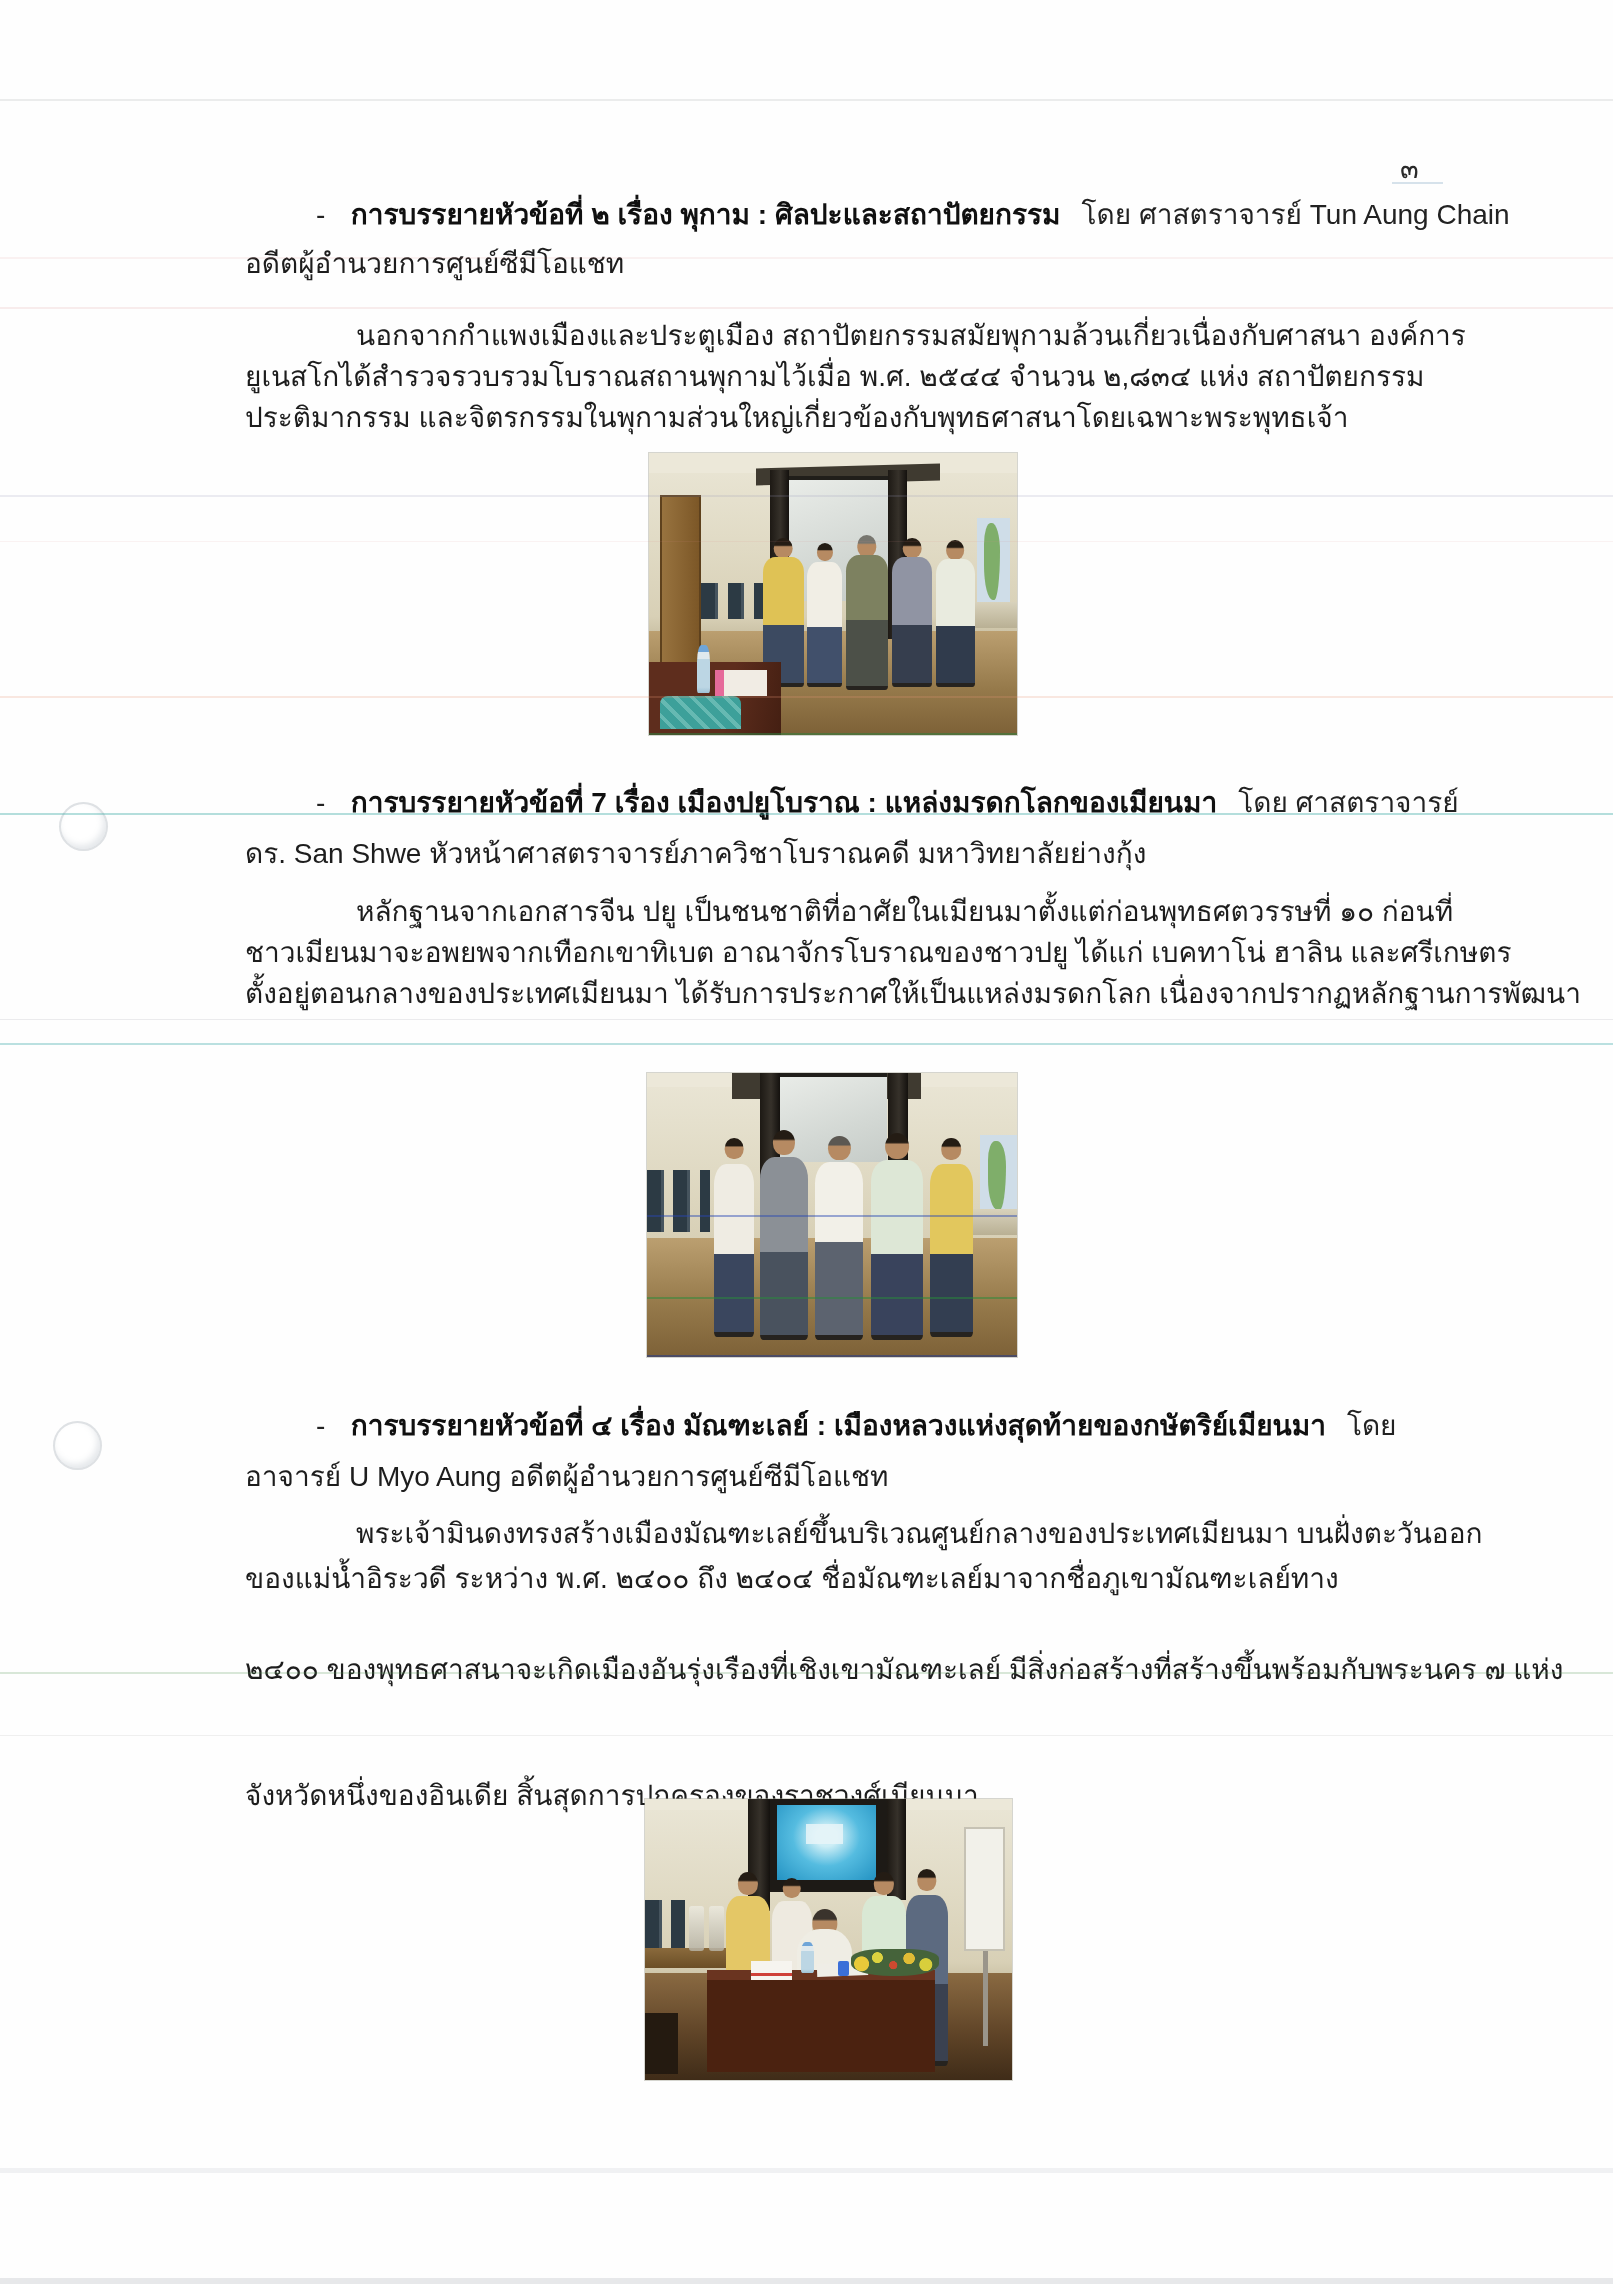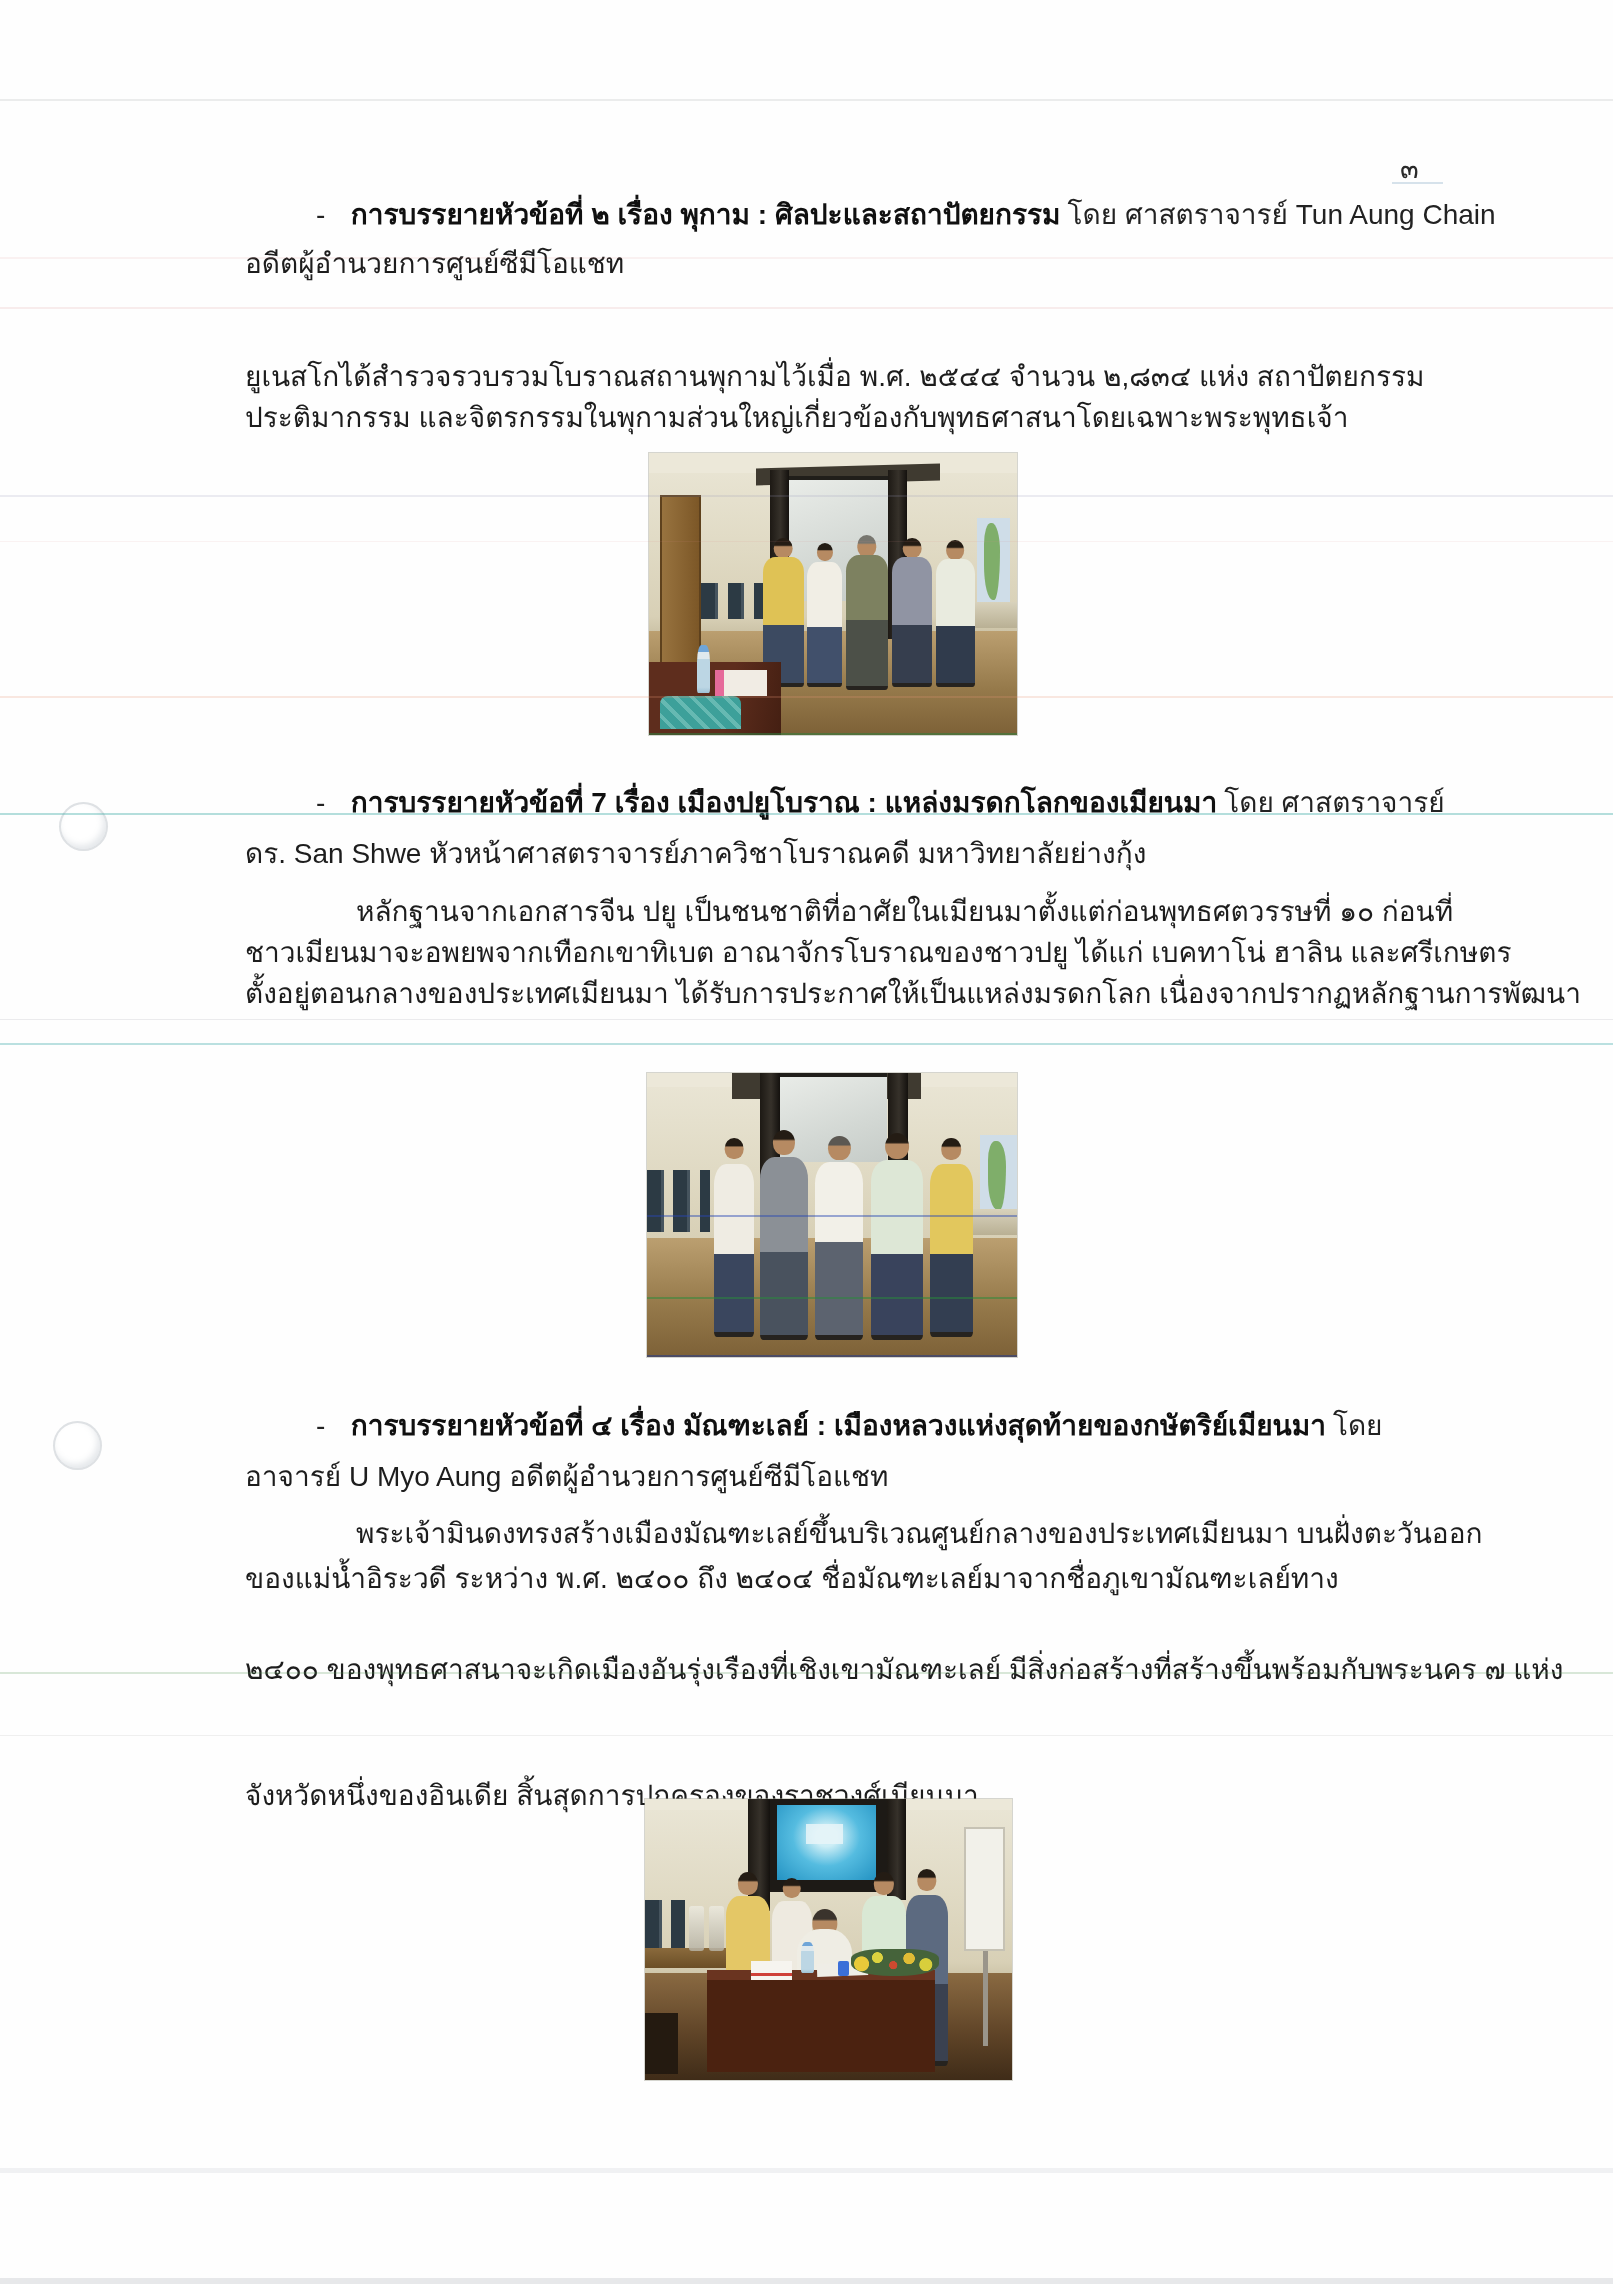--- a/index.html
+++ b/index.html
@@ -1,21 +1,21 @@
 <!DOCTYPE html>
 <html><head>
 <meta charset="utf-8">
 <style>
   html,body{margin:0;padding:0;background:#e9e9e9;}
   .page{position:relative;width:1613px;height:2285px;background:#fefefe;overflow:hidden;
         font-family:"Liberation Sans","DejaVu Sans",sans-serif;color:#1c1c1c;}
   .line{position:absolute;left:245px;width:1225px;height:43px;font-size:28px;line-height:43px;
         white-space:nowrap;color:#1d1d1d;}
   .hb{font-weight:700;color:#101010;}
-  .hr{margin-left:7px;color:#222;}
+  .hr{margin-left:21px;color:#222;}
   .dash{display:inline-block;margin-left:71px;margin-right:25.5px;color:#222;}
   .ind{padding-left:111px;}
   .pnum{position:absolute;left:1400px;top:147px;font-size:27.4px;color:#2a2a2a;}
   .pnum-u{position:absolute;left:1392px;top:182px;width:51px;height:2px;background:rgba(140,175,200,.35);}
   .hole{position:absolute;width:45px;height:45px;border-radius:50%;background:#fff;
         box-shadow:0 0 0 2px rgba(190,196,202,.5), inset -2.9px -3.9px 5.9px rgba(198,204,210,.45);}
   .art{position:absolute;left:0;width:1613px;pointer-events:none;}
 
   
   .photo{position:absolute;background:#ddd6c0;overflow:hidden;
@@ -72,20 +72,21 @@
   <div class="pnum-u"></div>
 
   <div class="hole" style="left:61px;top:804px;"></div>
   <div class="hole" style="left:55px;top:1423px;"></div>
 
   <div class="line" style="top:193px;">
     <span class="dash">-</span><span class="hb">การบรรยายหัวข้อที่ ๒ เรื่อง พุกาม : ศิลปะและสถาปัตยกรรม</span><span class="hr">โดย ศาสตราจารย์ Tun Aung Chain</span>
   </div>
   <div class="line" style="top:242px;">อดีตผู้อำนวยการศูนย์ซีมีโอแชท</div>
 
+  <div class="line ind" style="top:314px;">นอกจากกำแพงเมืองและประตูเมือง สถาปัตยกรรมสมัยพุกามล้วนเกี่ยวเนื่องกับศาสนา องค์การ</div>
   <div class="line" style="top:355px;">ยูเนสโกได้สำรวจรวบรวมโบราณสถานพุกามไว้เมื่อ พ.ศ. ๒๕๔๔ จำนวน ๒,๘๓๔ แห่ง สถาปัตยกรรม</div>
   <div class="line" style="top:396px;">ประติมากรรม และจิตรกรรมในพุกามส่วนใหญ่เกี่ยวข้องกับพุทธศาสนาโดยเฉพาะพระพุทธเจ้า</div>
 
   <div class="photo" style="left:649px;top:453px;width:368px;height:282px;" title="กลุ่มบุคคลห้าคนยืนถ่ายภาพหน้าจอโปรเจคเตอร์ในห้องประชุม">
     <div class="abs wall"></div>
     <div class="abs ceiling" style="height:7%;"></div>
     <div class="abs valance" style="left:29%;top:4.5%;width:50%;height:6%;transform:skewY(-1.5deg);"></div>
     <div class="abs floor" style="height:37%;"></div>
     <div class="abs screen" style="left:38%;top:8%;width:27%;height:43%;"></div>
     <div class="abs curtain" style="left:33%;top:6%;width:5%;height:60%;"></div>

